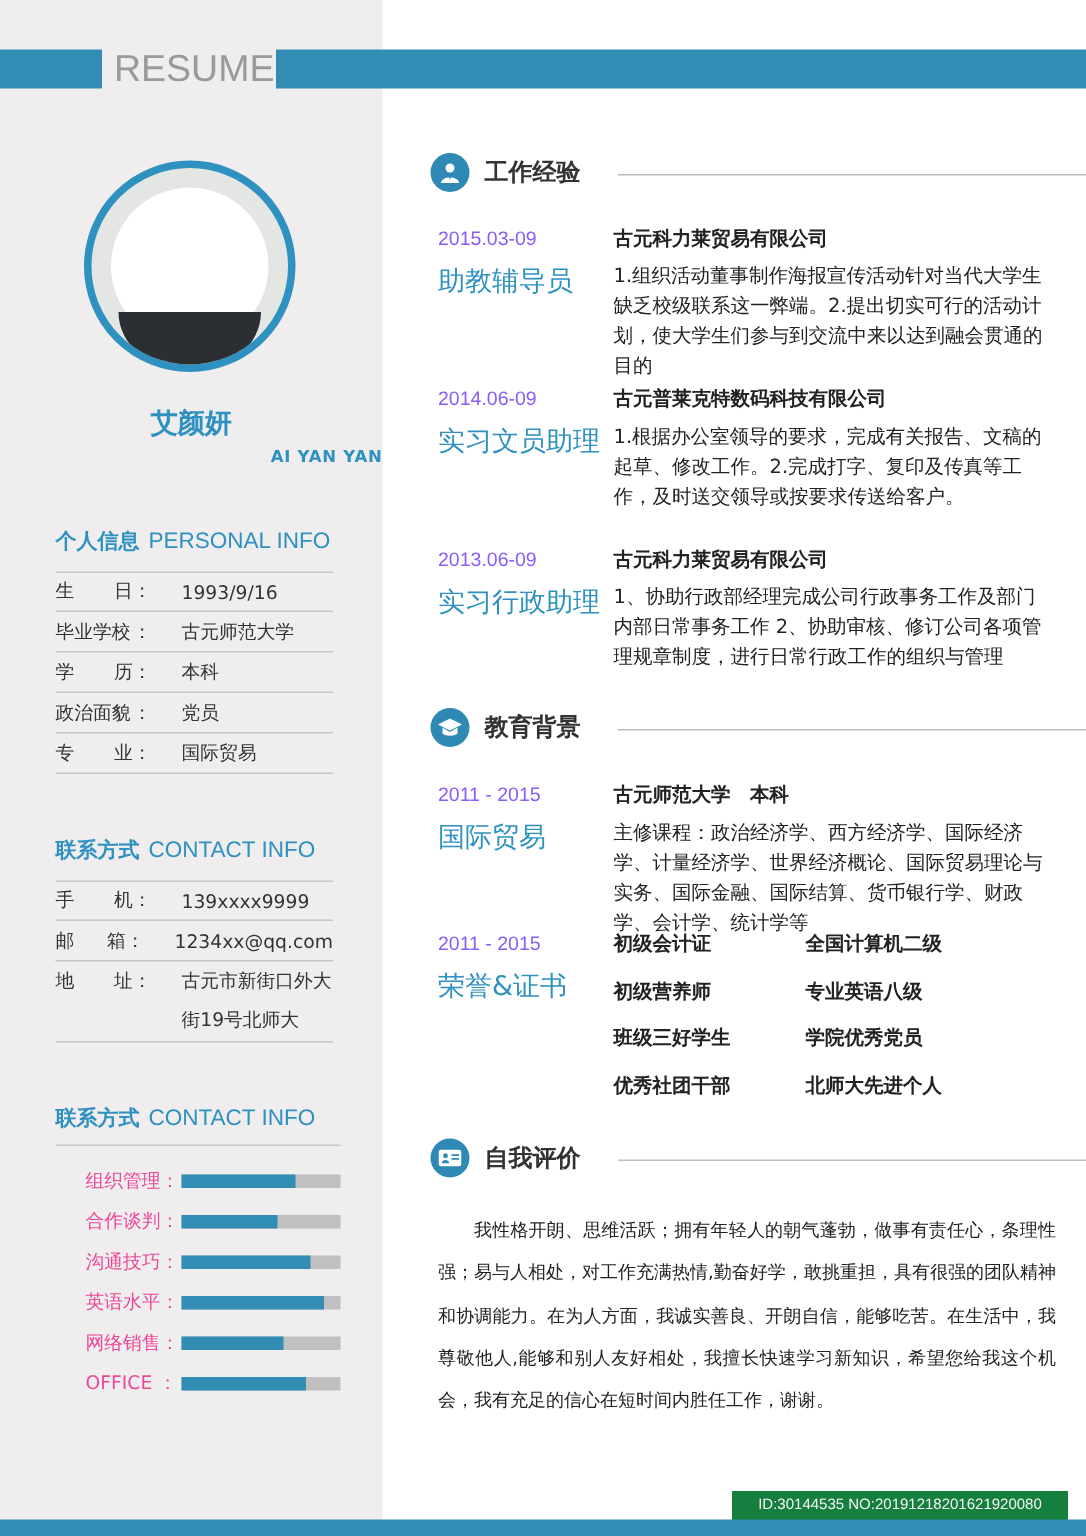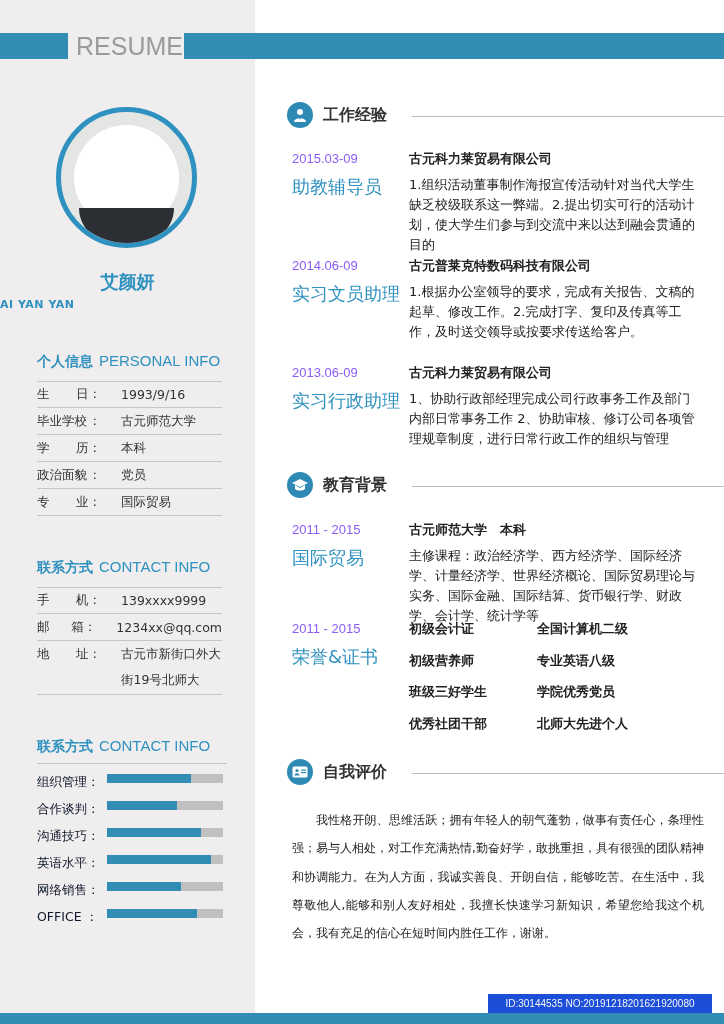--- a/index.html
+++ b/index.html
@@ -9,42 +9,42 @@
   .left-panel { position: absolute; left: 0; top: 0; width: 255px; height: 1024px; background: #efedee; }
   .header-bar-left { position: absolute; left: 0; top: 33px; width: 68px; height: 26px; background: #318db4; }
   .header-title { position: absolute; left: 76px; top: 31px; font-family: "Liberation Sans", sans-serif; font-size: 25px; color: #9a9a9a; letter-spacing: 0px; line-height: 30px; }
   .header-bar-right { position: absolute; left: 184px; top: 33px; width: 540px; height: 26px; background: #318db4; }
 
   .avatar { position: absolute; left: 56px; top: 107px; width: 141px; height: 141px; border-radius: 50%; border: 5px solid #2e91bf; background: #e4e6e3; overflow: hidden; }
   .avatar-inner { position: absolute; left: 13px; top: 13px; width: 105px; height: 105px; border-radius: 50%; background: #ffffff; }
   .avatar-base { position: absolute; left: 18px; top: 96px; width: 95px; height: 40px; background: #2b2f34; border-radius: 0 0 50% 50% / 0 0 100% 100%; }
 
   .name-cn { position: absolute; left: 0; width: 255px; top: 270px; text-align: center; font-size: 18px; font-weight: bold; color: #2e91bf; }
-  .name-en { position: absolute; left: 0; width: 255px; top: 298px; text-align: left; font-size: 11px; font-weight: bold; color: #2e91bf; letter-spacing: 0.5px; }
+  .name-en { position: absolute; left: 0; width: 255px; top: 298px; text-align: right; font-size: 11px; font-weight: bold; color: #2e91bf; letter-spacing: 0.5px; }
 
   .sec-title { position: absolute; left: 37px; font-size: 14px; color: #2e91bf; white-space: nowrap; }
   .sec-title .cn { font-weight: bold; }
   .sec-title .en { font-family: Liberation Sans, sans-serif; font-size: 15px; margin-left: 6px; margin-top: 28px; }
 
   .info-table { position: absolute; left: 37px; width: 185px; }
   .info-row { display: flex; height: 27px; align-items: center; border-bottom: 1px solid #c6c6c6; font-size: 12.5px; color: #333; }
   .info-row:first-child { border-top: 1px solid #c6c6c6; }
   .info-row .lbl { width: 84px; display: flex; justify-content: space-between; padding-right: 20px; }
   .info-row .val { flex: 1; white-space: nowrap; }
   .addr-row { height: 54px; align-items: flex-start; padding-top: 5px; }
   .addr-row .val { white-space: normal; line-height: 26px; margin-top: -5px; }
 
   .skills { position: absolute; left: 37px; top: 763px; width: 190px; border-top: 1px solid #c6c6c6; padding-top: 10px; }
-  .skill { display: flex; align-items: flex-start; height: 27px; font-size: 12.5px; color: #0f172a; }
+  .skill { display: flex; align-items: center; height: 27px; font-size: 12.5px; color: #ec4899; margin-left: 20px; }
   .skill .lbl { width: 70px; white-space: nowrap; }
   .skill .bar { width: 116px; height: 9px; background: #c0c0c0; position: relative; }
   .skill .fill { position: absolute; left: 0; top: 0; height: 9px; background: #318db4; }
 
   .watermark-left { position: absolute; left: 10px; top: 1022px; font-size: 17px; font-weight: bold; color: #efedee; -webkit-text-stroke: 1px #8a8a8a; font-family: "Liberation Sans", sans-serif; letter-spacing: 0.5px; }
-  .watermark-right { position: absolute; left: 488px; top: 994px; width: 224px; height: 20px; background: #1d4ed8; color: #f6f6f6; font-size: 10px; line-height: 20px; text-align: center; font-family: "Liberation Sans", sans-serif; }
+  .watermark-right { position: absolute; left: 488px; top: 994px; width: 224px; height: 20px; background: #15803d; color: #f6f6f6; font-size: 10px; line-height: 20px; text-align: center; font-family: "Liberation Sans", sans-serif; }
   .footer-bar { position: absolute; left: 0; top: 1013px; width: 724px; height: 11px; background: #318db4; }
 
   .r-sec-head { position: absolute; left: 287px; display: flex; align-items: center; }
   .r-icon { width: 26px; height: 26px; border-radius: 50%; background: #2e8ab5; display: flex; align-items: center; justify-content: center; }
   .r-sec-title { font-size: 16px; font-weight: bold; color: #333; margin-left: 10px; }
   .r-sec-line { position: absolute; left: 412px; width: 312px; height: 1px; background: #bdbdbd; }
 
   .entry { position: absolute; left: 292px; width: 420px; }
   .entry .date { position: absolute; left: 0; top: 0; font-family: "Liberation Sans", sans-serif; font-size: 13px; color: #8b5cf6; }
   .entry .role { position: absolute; left: 0; top: 24px; font-size: 18px; color: #2e91bf; }

